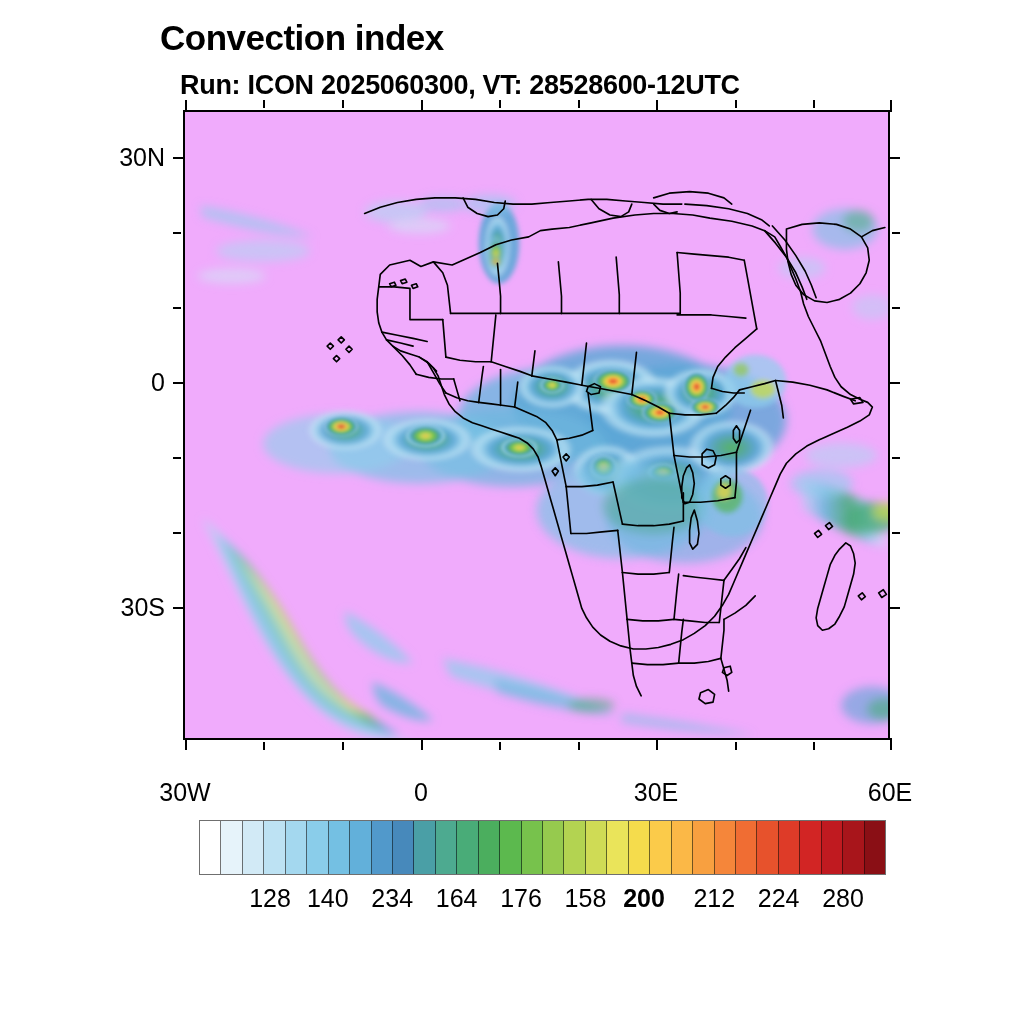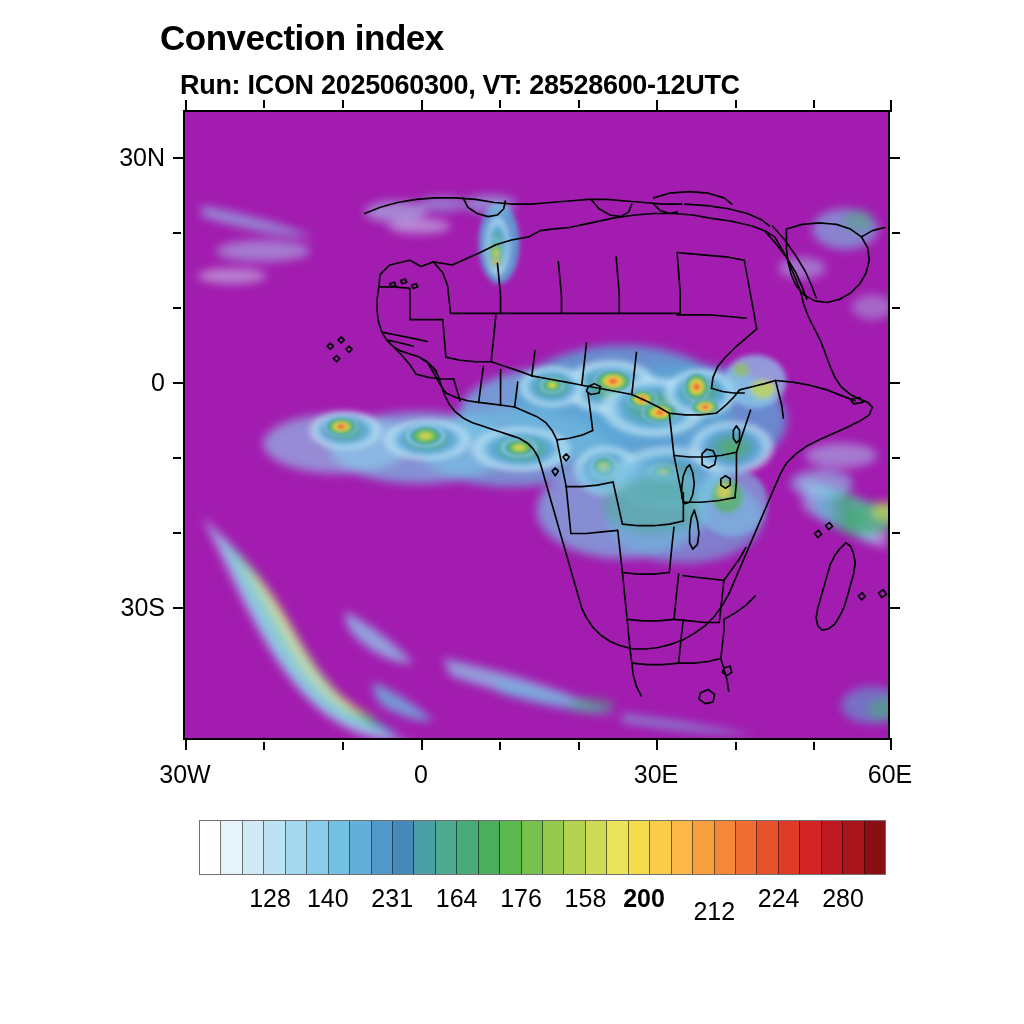--- a/index.html
+++ b/index.html
@@ -3,35 +3,35 @@
 <meta charset="utf-8">
 <style>
   html,body{margin:0;padding:0;background:#ffffff;}
   body{width:1024px;height:1024px;position:relative;overflow:hidden;
        font-family:"Liberation Sans",sans-serif;color:#000;}
 
   #title{position:absolute;left:160px;top:18px;font-size:35px;font-weight:bold;letter-spacing:-0.5px;}
   #subtitle{position:absolute;left:180px;top:70px;font-size:27px;font-weight:bold;letter-spacing:-0.3px;}
 
   #plot{position:absolute;left:183px;top:110px;width:707px;height:630px;
-        border:2px solid #000;box-sizing:border-box;background:#a21caf;}
+        border:2px solid #000;box-sizing:border-box;background:#f0abfc;}
   #mapclip{position:absolute;inset:0;overflow:hidden;}
   #mapsvg{position:absolute;left:0;top:0;width:100%;height:100%;}
 
   .tick{position:absolute;background:#000;}
   .tk-l{left:-12px;width:12px;height:2px;}
   .tk-r{right:-12px;width:12px;height:2px;}
   .tk-t{top:-12px;height:12px;width:2px;}
   .tk-b{bottom:-12px;height:12px;width:2px;}
   .tk-minor.tk-l,.tk-minor.tk-r{width:8px;}
   .tk-minor.tk-t,.tk-minor.tk-b{height:8px;}
 
   .ylab{position:absolute;right:100%;margin-right:20px;transform:translateY(-50%);
         font-size:25px;white-space:nowrap;text-align:right;}
-  .xlab{position:absolute;top:100%;margin-top:22px;transform:translateX(-50%);
+  .xlab{position:absolute;top:100%;margin-top:40px;transform:translateX(-50%);
         font-size:25px;white-space:nowrap;}
 
   #cbar{position:absolute;left:199px;top:820px;width:687px;height:55px;
         display:flex;border:1px solid #6f6f6f;box-sizing:border-box;}
   #cbar .cell{flex:1 1 0;height:100%;border-right:1px solid rgba(0,0,0,.55);box-sizing:border-box;}
   #cbar .cell:last-child{border-right:none;}
   #cblabels{position:absolute;left:199px;top:884px;width:687px;height:36px;}
   .cblab{position:absolute;transform:translateX(-50%);font-size:25px;white-space:nowrap;}
 </style>
 </head>
@@ -462,21 +462,21 @@
     <div class="cell" style="background: rgb(231, 82, 44);"></div>
     <div class="cell" style="background: rgb(222, 59, 40);"></div>
     <div class="cell" style="background: rgb(210, 37, 36);"></div>
     <div class="cell" style="background: rgb(192, 26, 32);"></div>
     <div class="cell" style="background: rgb(168, 21, 27);"></div>
     <div class="cell" style="background: rgb(138, 15, 21);"></div>
   </div>
 <div id="cblabels">
     <div class="cblab" style="left: 71px;">128</div>
     <div class="cblab" style="left: 128.812px;">140</div>
-    <div class="cblab" style="left: 193.219px;">231</div>
+    <div class="cblab" style="left: 193.219px;">234</div>
     <div class="cblab" style="left: 257.625px;">164</div>
     <div class="cblab" style="left: 322.031px;">176</div>
     <div class="cblab" style="left: 386.438px;">158</div>
     <div class="cblab" style="left: 445px; font-weight: bold;">200</div>
-    <div class="cblab" style="left: 515.25px; margin-top: 13px;">212</div>
+    <div class="cblab" style="left: 515.25px;">212</div>
     <div class="cblab" style="left: 579.656px;">224</div>
     <div class="cblab" style="left: 644.062px;">280</div>
   </div>
 
 </body></html>

